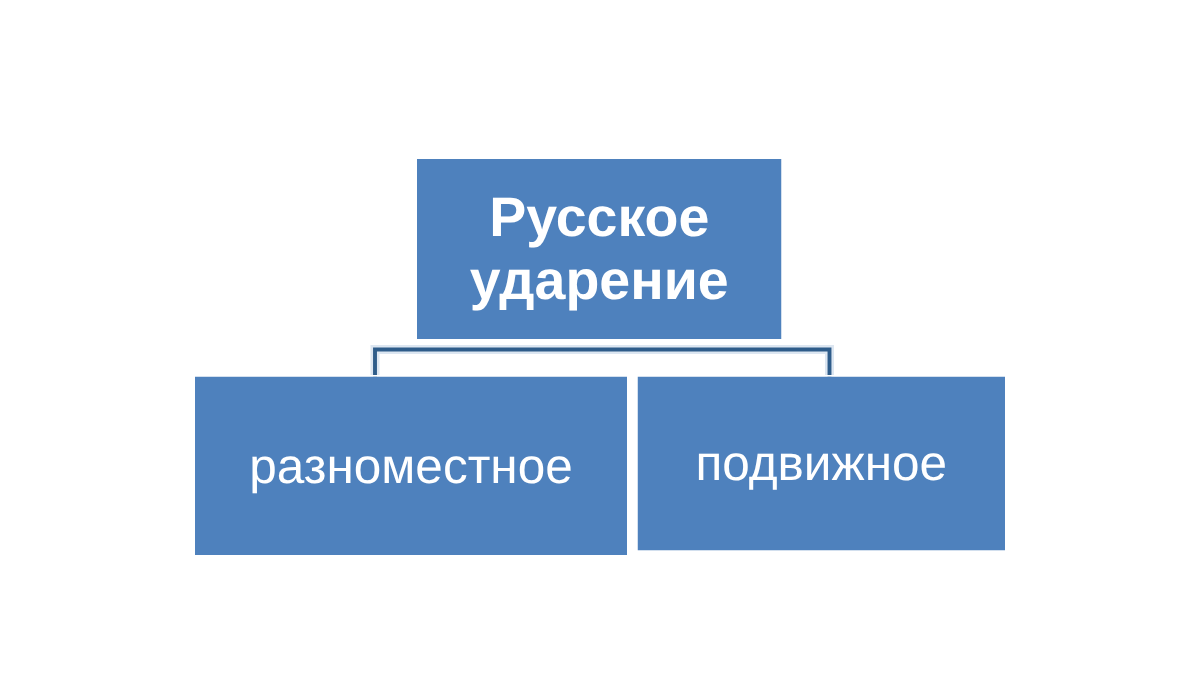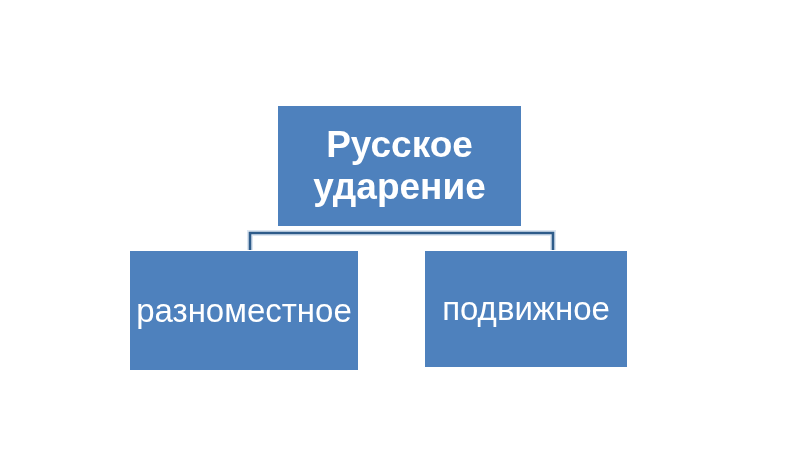--- a/index.html
+++ b/index.html
@@ -63,33 +63,33 @@
     font-weight: bold;
   }
   #node-root .node-text {
     line-height: 1.14;
   }
 
   
   #node-child-0 {
     left: 130px;
     top: 251px;
-    width: 228px;
+    width: 288px;
     height: 119px;
     font-size: 33px;
   }
   #node-child-0 .node-text {
     line-height: 1.15;
   }
 
   
   #node-child-1 {
     left: 425px;
     top: 251px;
-    width: 202px;
+    width: 245px;
     height: 116px;
     font-size: 33px;
   }
 </style>
 </head>
 <body>
 
 <div id="canvas">
 
   <svg class="connector-layer" viewBox="0 0 800 450" width="800" height="450" aria-hidden="true">

